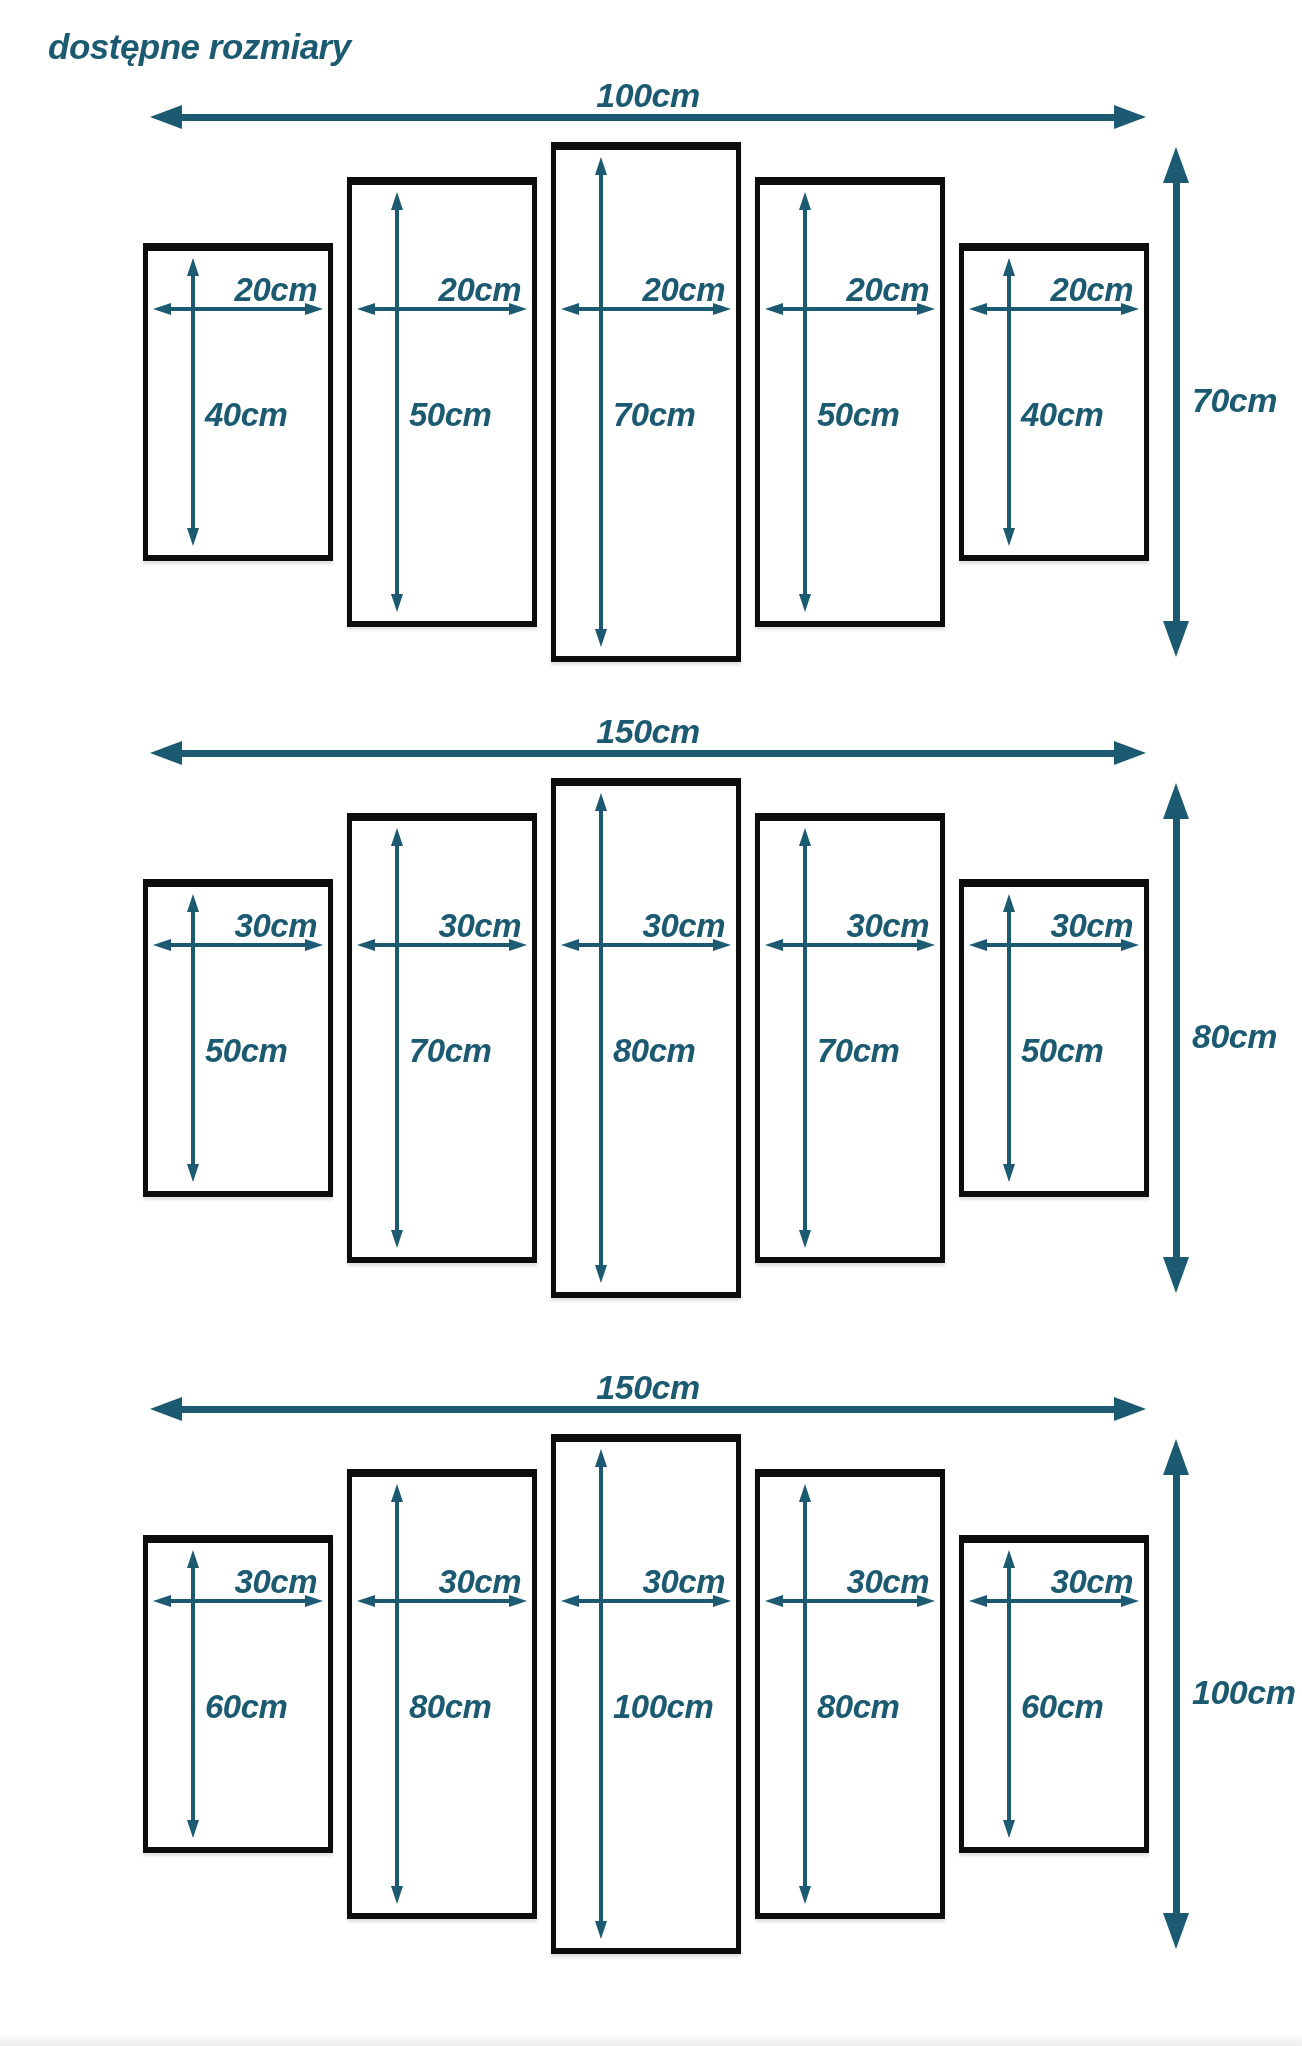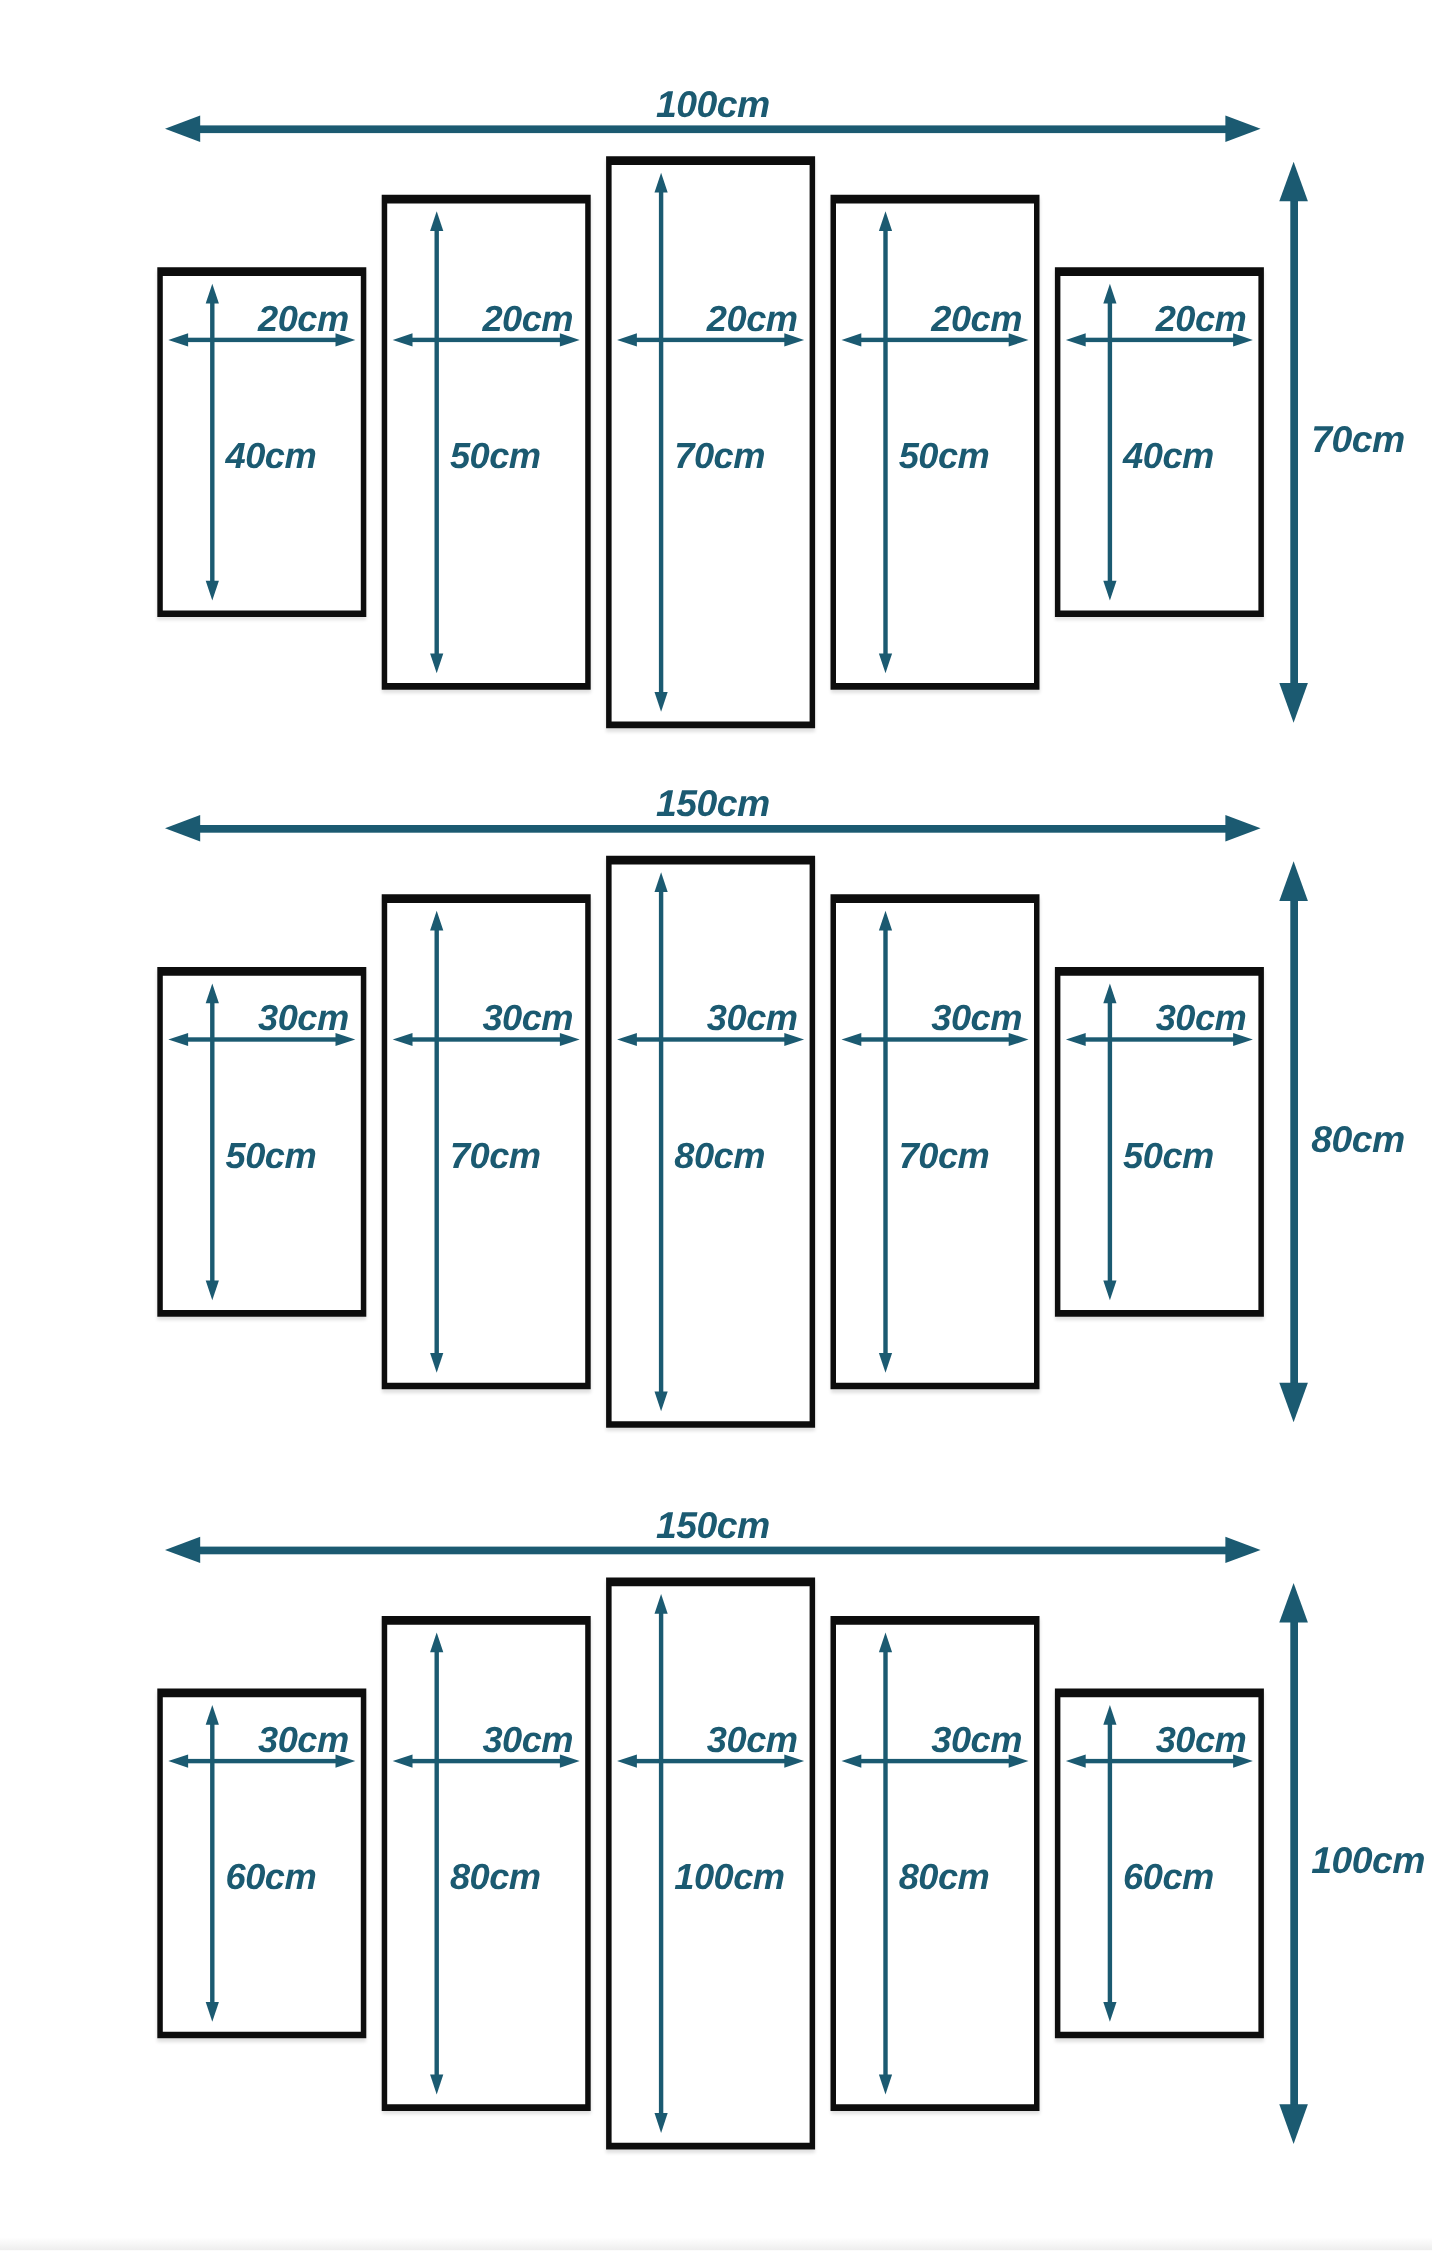--- a/index.html
+++ b/index.html
@@ -63,20 +63,21 @@
     position: absolute;
     left: 0; right: 0;
     top: 2034px; height: 12px;
     background: linear-gradient(#ffffff, #ededed);
   }
 </style>
 </head>
 <body>
 
 <div class="canvas" id="canvas" style="--accent: #1b5a71; --pborder: #0d0d0d; --bg: #ffffff;">
+  <h1 class="title">dostępne rozmiary</h1>
   <div id="groups-root">
       <div class="group">
         <div class="panel" style="left: 143px; top: 243px; width: 190px; height: 318px;"></div>
         <div class="panel" style="left: 347px; top: 177px; width: 190px; height: 450px;"></div>
         <div class="panel" style="left: 551px; top: 142px; width: 190px; height: 520px;"></div>
         <div class="panel" style="left: 755px; top: 177px; width: 190px; height: 450px;"></div>
         <div class="panel" style="left: 959px; top: 243px; width: 190px; height: 318px;"></div>
         <div class="arrow" style="left: 147px; top: 104.5px; width: 1002px; height: 25px;">
           <div class="line" style="left: 27px; right: 27px; top: 9px; height: 7px;"></div>
           <div class="tri l" style="left: 0px; top: 0px; border-top-width: 12.5px; border-bottom-width: 12.5px; border-right-width: 32px;"></div>

